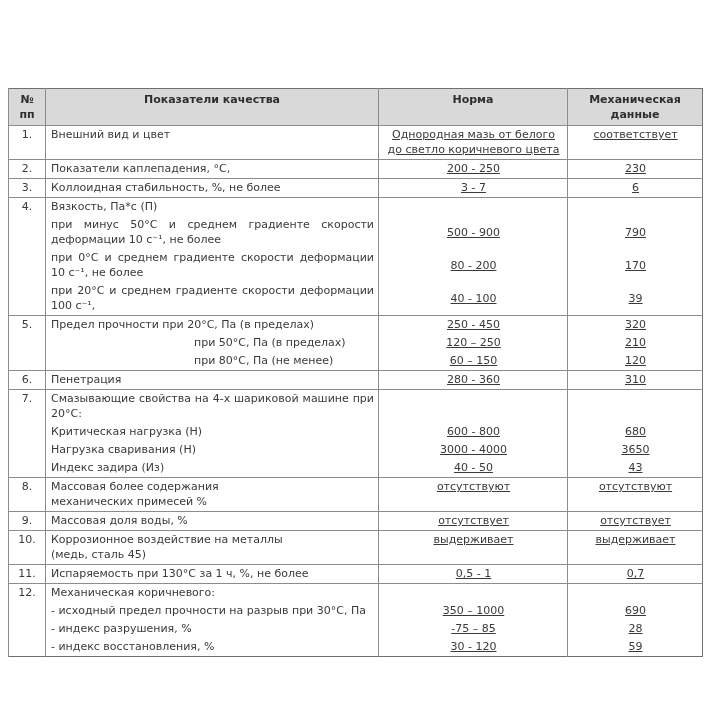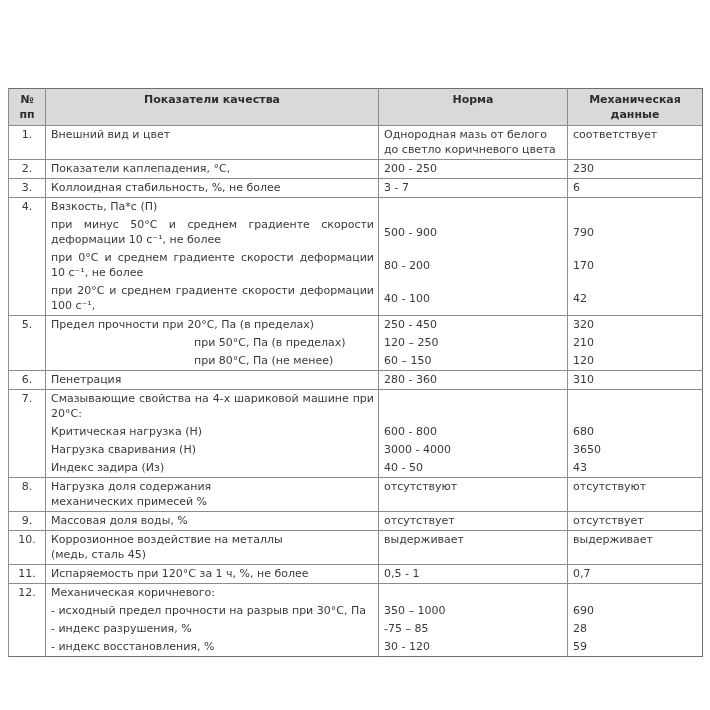--- a/index.html
+++ b/index.html
@@ -52,21 +52,21 @@
     padding: 3px 3px 3px 3px;
   }
   tr.main > td { border-top: 1px solid #8c8c8c; }
   tr.sub  > td { border-top: none; }
 
   td.cell-num {
     text-align: center;
     padding-left: 1px;
     padding-right: 1px;
   }
-  td.cell-norm, td.cell-fact { text-align: left; }
+  td.cell-norm, td.cell-fact { text-align: center; text-decoration: underline; }
   tr.sub td.v-mid { vertical-align: middle; }
 
   .just { text-align: justify; }
   .indent { padding-left: 148px; }
   .line { display: block; }
 </style>
 </head>
 <body>
 
 <div class="page">
@@ -126,21 +126,21 @@
         <td class="cell-fact v-mid">790</td>
       </tr>
       <tr class="sub">
         <td class="cell-ind just">при 0°С и среднем градиенте скорости деформации 10 с⁻¹, не более</td>
         <td class="cell-norm v-mid">80 - 200</td>
         <td class="cell-fact v-mid">170</td>
       </tr>
       <tr class="sub">
         <td class="cell-ind just">при 20°С и среднем градиенте скорости деформации 100 с⁻¹,</td>
         <td class="cell-norm v-mid">40 - 100</td>
-        <td class="cell-fact v-mid">42</td>
+        <td class="cell-fact v-mid">39</td>
       </tr>
 
       <tr class="main">
         <td class="cell-num" rowspan="3">5.</td>
         <td class="cell-ind">Предел прочности при 20°С, Па (в пределах)</td>
         <td class="cell-norm">250 - 450</td>
         <td class="cell-fact">320</td>
       </tr>
       <tr class="sub">
         <td class="cell-ind indent">при 50°С, Па (в пределах)</td>
@@ -178,21 +178,21 @@
       </tr>
       <tr class="sub">
         <td class="cell-ind">Индекс задира (Из)</td>
         <td class="cell-norm">40 - 50</td>
         <td class="cell-fact">43</td>
       </tr>
 
       <tr class="main">
         <td class="cell-num">8.</td>
         <td class="cell-ind">
-          <span class="line">Нагрузка доля содержания</span>
+          <span class="line">Массовая более содержания</span>
           <span class="line">механических примесей %</span>
         </td>
         <td class="cell-norm">отсутствуют</td>
         <td class="cell-fact">отсутствуют</td>
       </tr>
 
       <tr class="main">
         <td class="cell-num">9.</td>
         <td class="cell-ind">Массовая доля воды, %</td>
         <td class="cell-norm">отсутствует</td>
@@ -204,21 +204,21 @@
         <td class="cell-ind">
           <span class="line">Коррозионное воздействие на металлы</span>
           <span class="line">(медь, сталь 45)</span>
         </td>
         <td class="cell-norm">выдерживает</td>
         <td class="cell-fact">выдерживает</td>
       </tr>
 
       <tr class="main">
         <td class="cell-num">11.</td>
-        <td class="cell-ind">Испаряемость при 120°С за 1 ч, %, не более</td>
+        <td class="cell-ind">Испаряемость при 130°С за 1 ч, %, не более</td>
         <td class="cell-norm">0,5 - 1</td>
         <td class="cell-fact">0,7</td>
       </tr>
 
       <tr class="main">
         <td class="cell-num" rowspan="4">12.</td>
         <td class="cell-ind">Механическая коричневого:</td>
         <td class="cell-norm"></td>
         <td class="cell-fact"></td>
       </tr>

